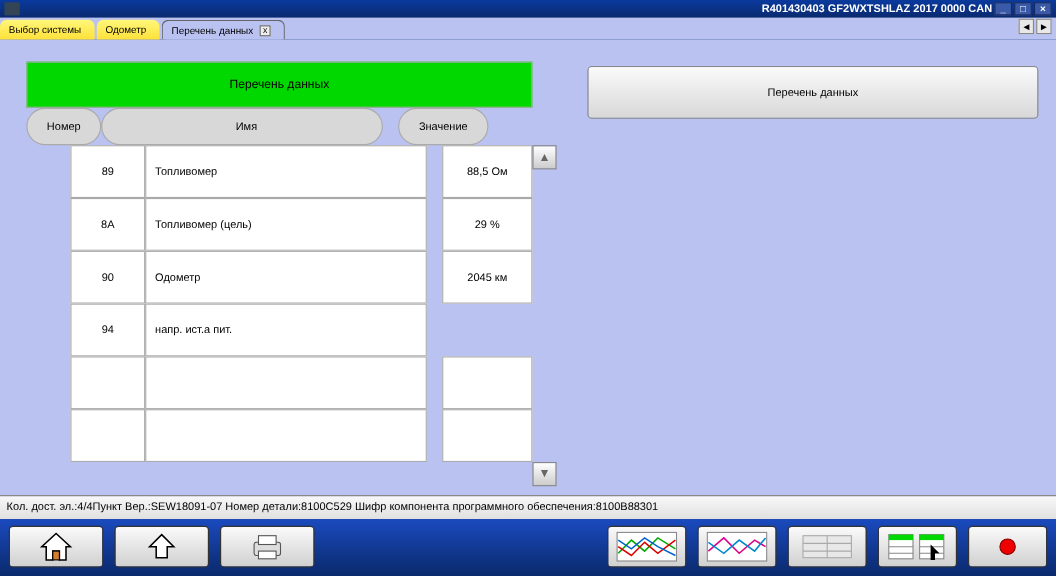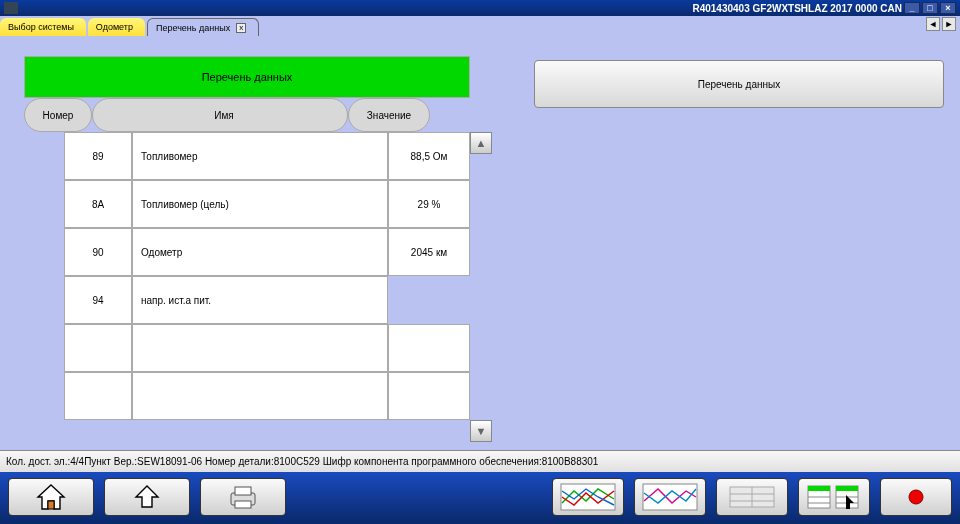--- a/index.html
+++ b/index.html
@@ -73,21 +73,21 @@
     display: flex; align-items: center; justify-content: center; border: 1px solid #aaa;
   }
   .thead { display: flex; height: 34px; }
   .th, .td {
     border: 1px solid #aaa; font-size: 10px; display: flex; align-items: center;
     background: #fff;
   }
   .th { background: #d8d8d8; justify-content: center; border-radius: 17px; }
   .col-num { width: 68px; justify-content: center; }
   .col-name { width: 256px; padding-left: 8px; }
-  .col-val { width: 82px; justify-content: center; }
+  .col-val { width: 82px; justify-content: center; margin-left: 14px; }
   .trow { display: flex; height: 48px; padding-left: 40px; }
   .scrollcol { width: 22px; display: flex; flex-direction: column; margin-top: 76px; }
   .scrollbtn {
     width: 22px; height: 22px; background: linear-gradient(#fff,#ccc); border: 1px solid #888;
     display: flex; align-items: center; justify-content: center; font-size: 11px; color: #666;
   }
   .scrolltrack { flex: 1; }
 
   .right-panel { flex: 1; padding-top: 4px; }
   .big-btn {
@@ -190,21 +190,21 @@
   </div>
 
   <div class="right-panel">
     <div class="big-btn">
       <span>Перечень данных</span>
     </div>
   </div>
 </div>
 
 <div class="statusbar">
-  <span>Кол. дост. эл.:4/4Пункт    Вер.:SEW18091-06 Номер детали:8100C529    Шифр компонента программного обеспечения:8100B88301</span>
+  <span>Кол. дост. эл.:4/4Пункт    Вер.:SEW18091-07 Номер детали:8100C529    Шифр компонента программного обеспечения:8100B88301</span>
 </div>
 
 <div class="toolbar">
   <div class="tool big">
     <svg width="34" height="28" viewBox="0 0 34 28">
       <polygon points="17,2 30,14 26,14 26,26 20,26 20,18 14,18 14,26 8,26 8,14 4,14" fill="#fff" stroke="#000" stroke-width="1.4"></polygon>
       <rect x="14" y="18" width="6" height="8" fill="#d77b2e" stroke="#000"></rect>
     </svg>
   </div>
   <div class="tool big">

